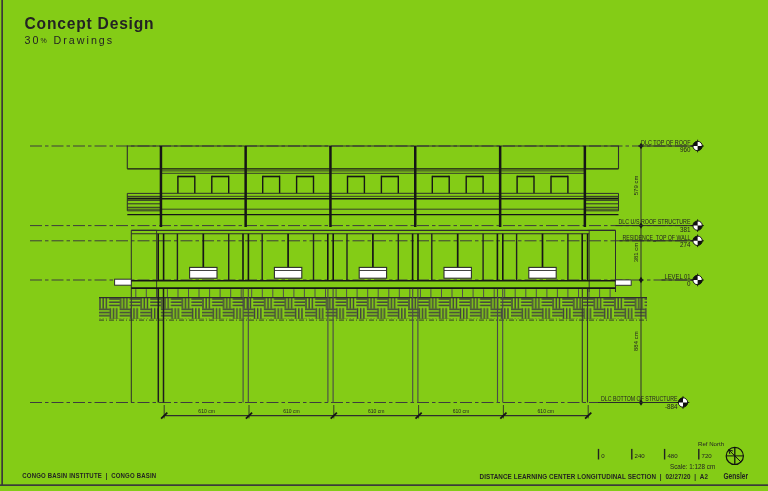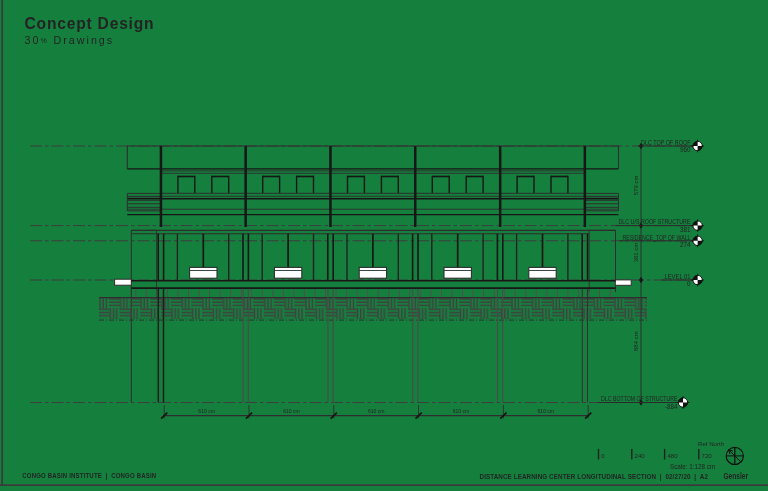--- a/index.html
+++ b/index.html
@@ -1,15 +1,15 @@
 <!DOCTYPE html>
 <html><head><meta charset="utf-8">
 <style>
 html,body{margin:0;padding:0;background:#fff;}
-#sheet{position:relative;width:768px;height:491px;background:#15803d;overflow:hidden;
+#sheet{position:relative;width:768px;height:491px;background:#84cc16;overflow:hidden;
   font-family:"Liberation Sans", sans-serif;}
 svg{position:absolute;left:0;top:0;}
 svg text{font-family:"Liberation Sans", sans-serif;fill:#232323;}
 </style></head><body>
 <div id="sheet">
 <svg width="768" height="491" viewBox="0 0 768 491" shape-rendering="auto">
 <defs>
 <pattern id="bw" x="99" y="298.0" width="20.6" height="20.6" patternUnits="userSpaceOnUse">
   <g stroke="#404040" stroke-width="1.45">
     <path d="M1.0,-0.3V10.6M4.15,-0.3V10.6M7.3,-0.3V10.6"></path>

